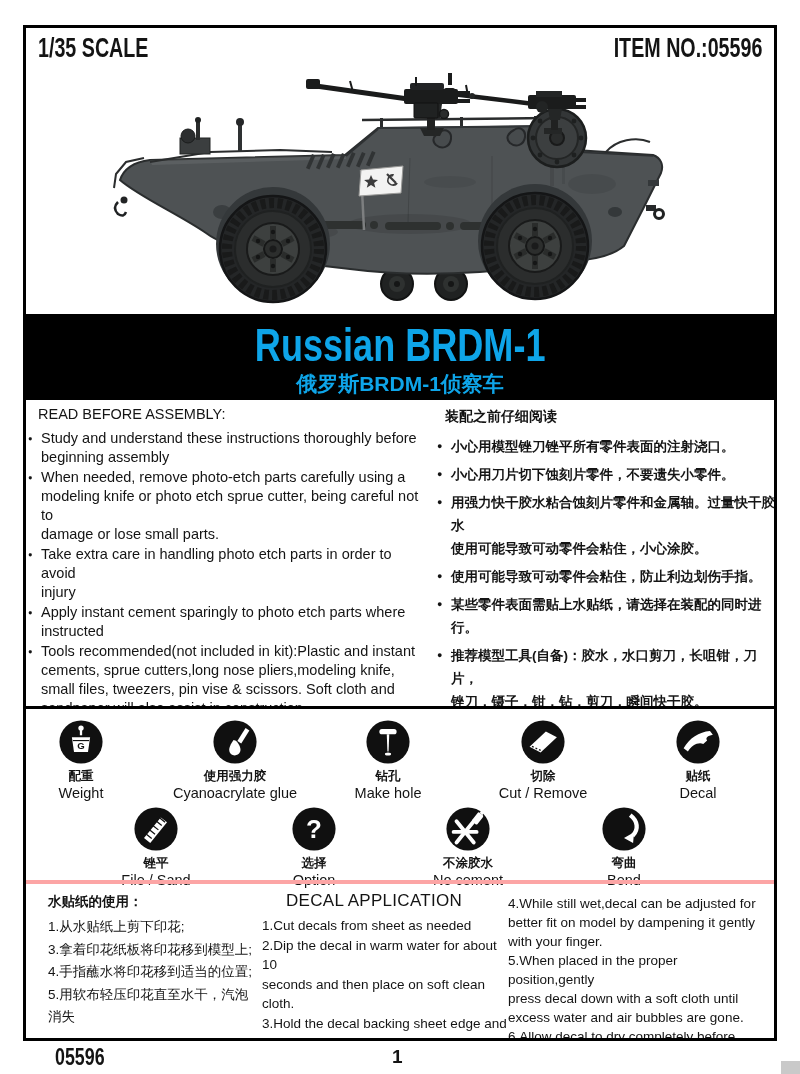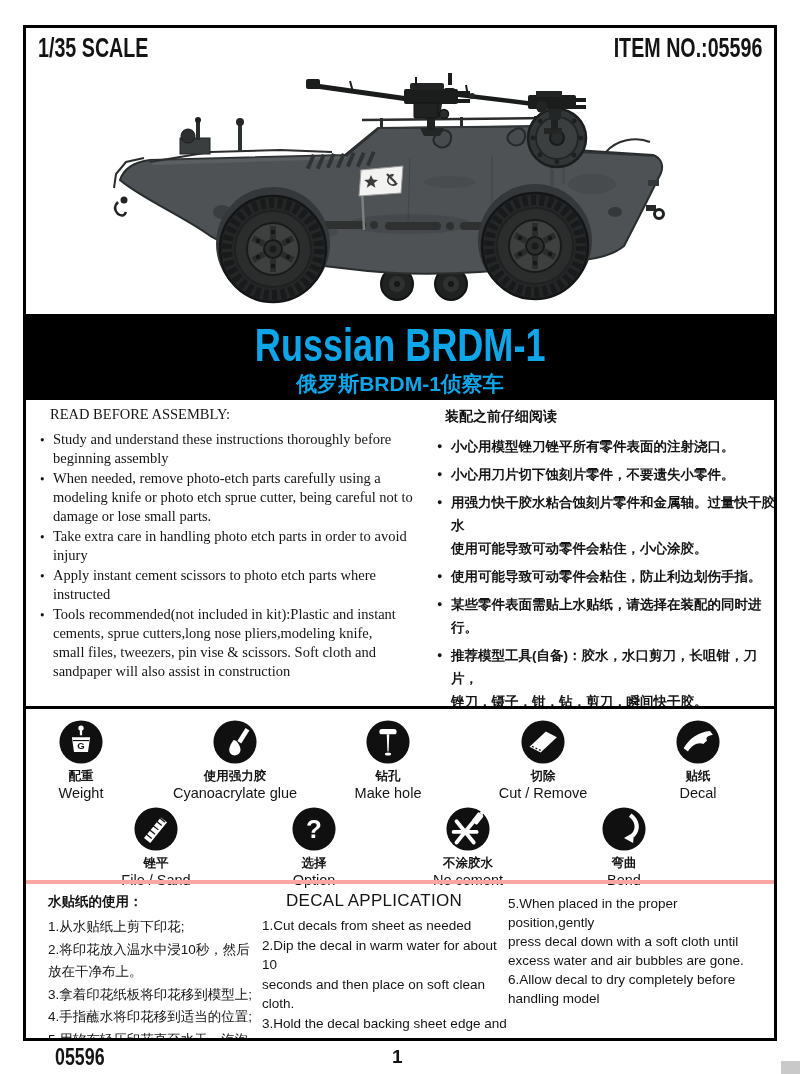--- a/index.html
+++ b/index.html
@@ -12,21 +12,21 @@
   .hdr-left{position:absolute;left:0;top:0;transform:scale(.82,1.12);transform-origin:left top;}
   .hdr-right{position:absolute;right:0;top:0;transform:scale(.82,1.12);transform-origin:right top;}
   
   .illustration{position:absolute;top:34px;left:84px;width:600px;height:248px;}
   
   .title-bar{position:absolute;left:0;right:0;top:286px;height:86px;background:#000;color:#0ea5e9;text-align:center;overflow:hidden;}
   .title-en{display:inline-block;font-size:41px;font-weight:bold;margin-top:6px;transform:scale(.88,1.12);transform-origin:center top;letter-spacing:0;}
   .title-zh{font-size:21px;font-weight:bold;margin-top:3px;}
   
   .notes{position:absolute;left:0;right:0;top:368px;height:310px;border-top:3px solid #000;overflow:hidden;}
-  .ncol-en{position:absolute;left:14px;top:7px;width:400px;font-family:Liberation Serif, serif;}
+  .ncol-en{position:absolute;left:2px;top:7px;width:400px;}
   .ncol-zh{position:absolute;left:411px;top:7px;width:340px;}
   .notes-h-en{font-size:14.5px;margin:0 0 7px 10px;}
   .notes-h-zh{font-size:14px;font-weight:bold;margin:2px 0 9px 8px;}
   .b-row{display:flex;margin-bottom:1px;}
   .b-dot{flex:0 0 13px;font-size:7.5px;line-height:19px;}
   .b-text{font-size:14.5px;line-height:19px;white-space:pre-line;}
   .bz-row{display:flex;margin-bottom:5px;}
   .bz-dot{flex:0 0 14px;font-size:9px;line-height:23px;}
   .bz-text{font-size:13.5px;font-weight:bold;line-height:23px;white-space:pre-line;}
   
@@ -256,21 +256,21 @@
           </div>
 
           <div class="b-row">
             <span class="b-dot">●</span>
             <span class="b-text">Take extra care in handling photo etch parts in order to avoid
 injury</span>
           </div>
 
           <div class="b-row">
             <span class="b-dot">●</span>
-            <span class="b-text">Apply instant cement scissors to photo etch parts where
+            <span class="b-text">Apply instant cement sparingly to photo etch parts where
 instructed</span>
           </div>
 
           <div class="b-row">
             <span class="b-dot">●</span>
             <span class="b-text">Tools recommended(not included in kit):Plastic and instant
  cements, sprue cutters,long nose pliers,modeling knife,
 small files, tweezers, pin vise &amp; scissors. Soft cloth and
 sandpaper will also assist in construction</span>
           </div>
@@ -418,42 +418,43 @@
       <div class="sym-en">Bend</div>
     </div>
   </div>
 
   <div class="decal">
     <div class="dcol1">
       <div class="decal-h-zh">水贴纸的使用：</div>
       <div>
 
       <div class="dstep-zh">1.从水贴纸上剪下印花;</div>
-          <div class="dstep-zh">2.将印花放入温水中浸10秒，然后
- 放在干净布上。</div>
           <div class="dstep-zh">3.拿着印花纸板将印花移到模型上;</div>
           <div class="dstep-zh">4.手指蘸水将印花移到适当的位置;</div>
           <div class="dstep-zh">5.用软布轻压印花直至水干，汽泡消失</div>
         </div>
     </div>
     <div class="dcol2">
       <div class="decal-h-en">DECAL APPLICATION</div>
       <div>
 
       <div class="dstep-en">1.Cut decals from sheet as needed</div>
           <div class="dstep-en">2.Dip the decal in warm water for about 10
  seconds and then place on soft clean cloth.</div>
           <div class="dstep-en">3.Hold the decal backing sheet edge and
  gently slide the decal onto the model in its
  proper position.</div>
         </div>
     </div>
     <div class="dcol3">
       <div>
 
+      <div class="dstep-en">4.While still wet,decal can be adjusted for
+ better fit on model by dampening it gently
+ with your finger.</div>
           <div class="dstep-en">5.When placed in the proper position,gently
  press decal down with a soft cloth until
  excess water and air bubbles are gone.</div>
           <div class="dstep-en">6.Allow decal to dry completely before
  handling model</div>
         </div>
     </div>
   </div>
 
 </div>

